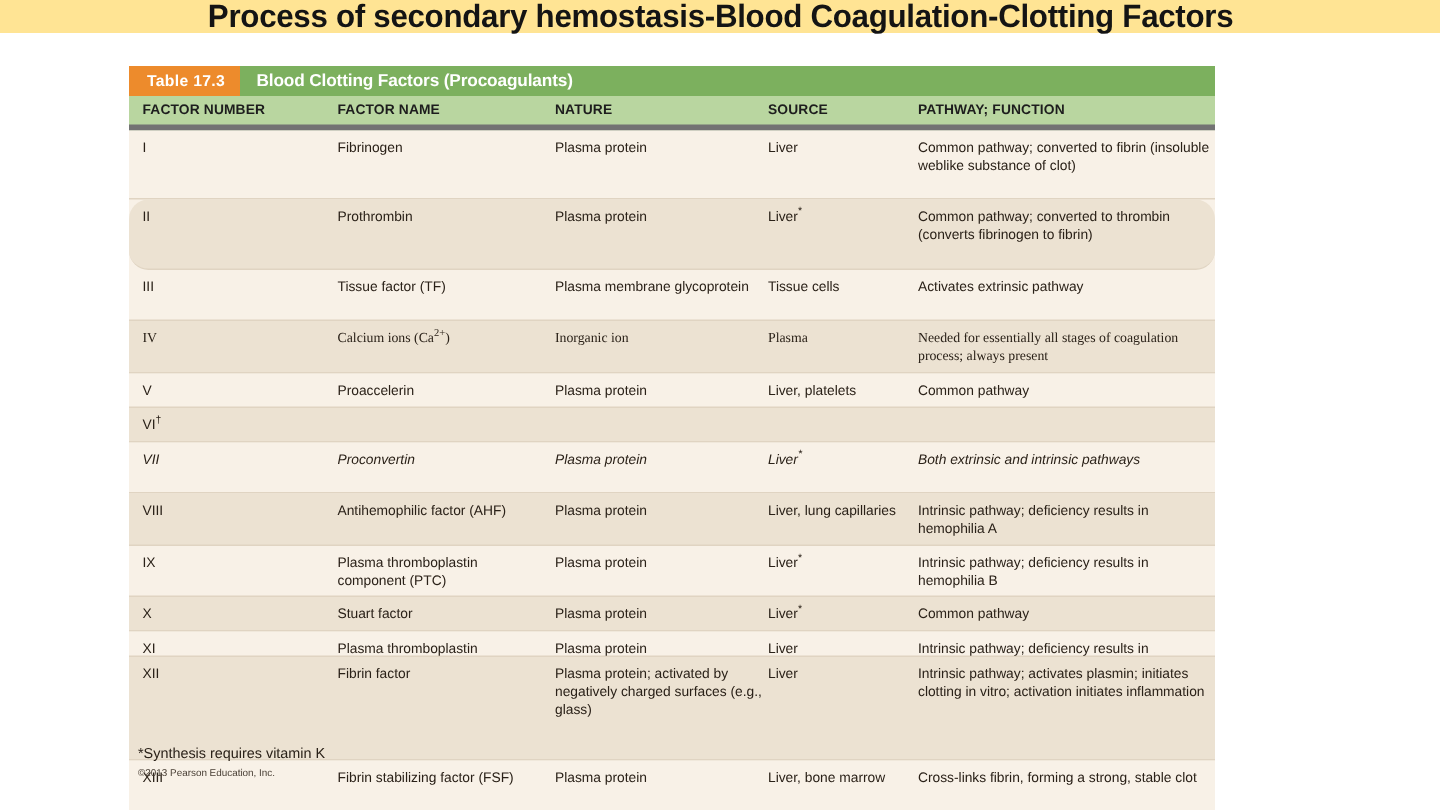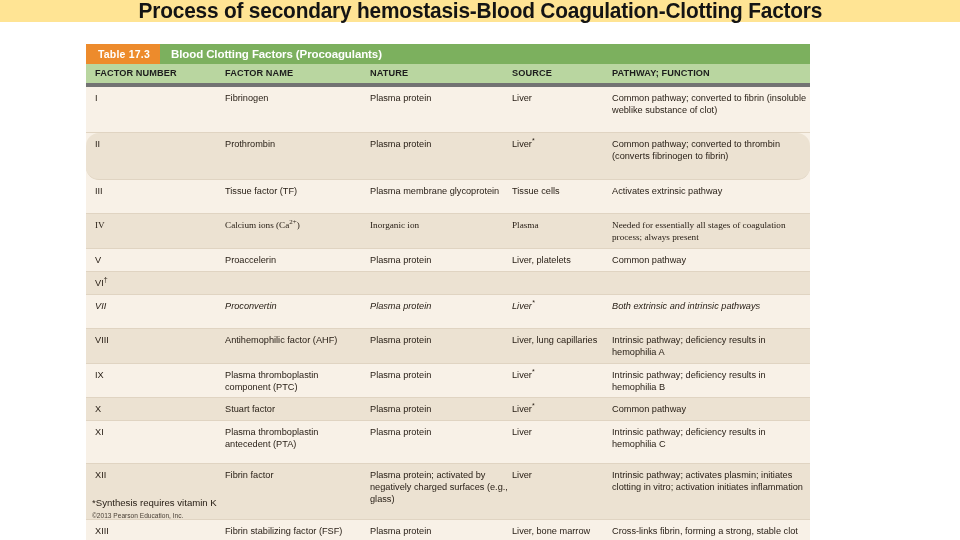--- a/index.html
+++ b/index.html
@@ -236,28 +236,28 @@
           <div class="cell c3">Liver<sup>*</sup></div>
           <div class="cell c4">Intrinsic pathway; deficiency results in hemophilia B</div>
         </div>
         <div class="row alt" style="height: 22.8px;">
           <div class="cell c0">X</div>
           <div class="cell c1">Stuart factor</div>
           <div class="cell c2">Plasma protein</div>
           <div class="cell c3">Liver<sup>*</sup></div>
           <div class="cell c4">Common pathway</div>
         </div>
-        <div class="row plain" style="height: 43px; padding-left: 36px;">
+        <div class="row plain" style="height: 17px; padding-left: 36px;">
           <div class="cell c0">XI</div>
           <div class="cell c1">Plasma thromboplastin antecedent (PTA)</div>
           <div class="cell c2">Plasma protein</div>
           <div class="cell c3">Liver</div>
           <div class="cell c4">Intrinsic pathway; deficiency results in hemophilia C</div>
         </div>
-        <div class="row alt" style="height: 56px;">
+        <div class="row alt" style="height: 69px;">
           <div class="cell c0">XII</div>
           <div class="cell c1">Fibrin factor</div>
           <div class="cell c2">Plasma protein; activated by negatively charged surfaces (e.g., glass)</div>
           <div class="cell c3">Liver</div>
           <div class="cell c4">Intrinsic pathway; activates plasmin; initiates clotting in vitro; activation initiates inflammation</div>
         </div>
         <div class="row plain" style="height: 34.6px;">
           <div class="cell c0">XIII</div>
           <div class="cell c1">Fibrin stabilizing factor (FSF)</div>
           <div class="cell c2">Plasma protein</div>

